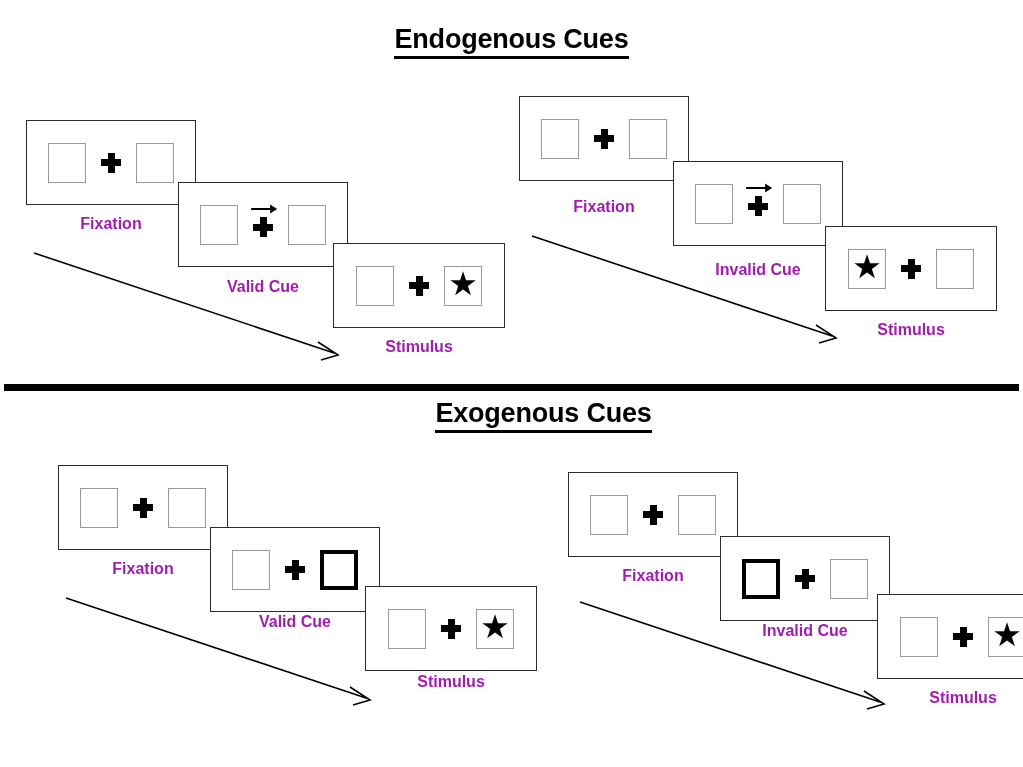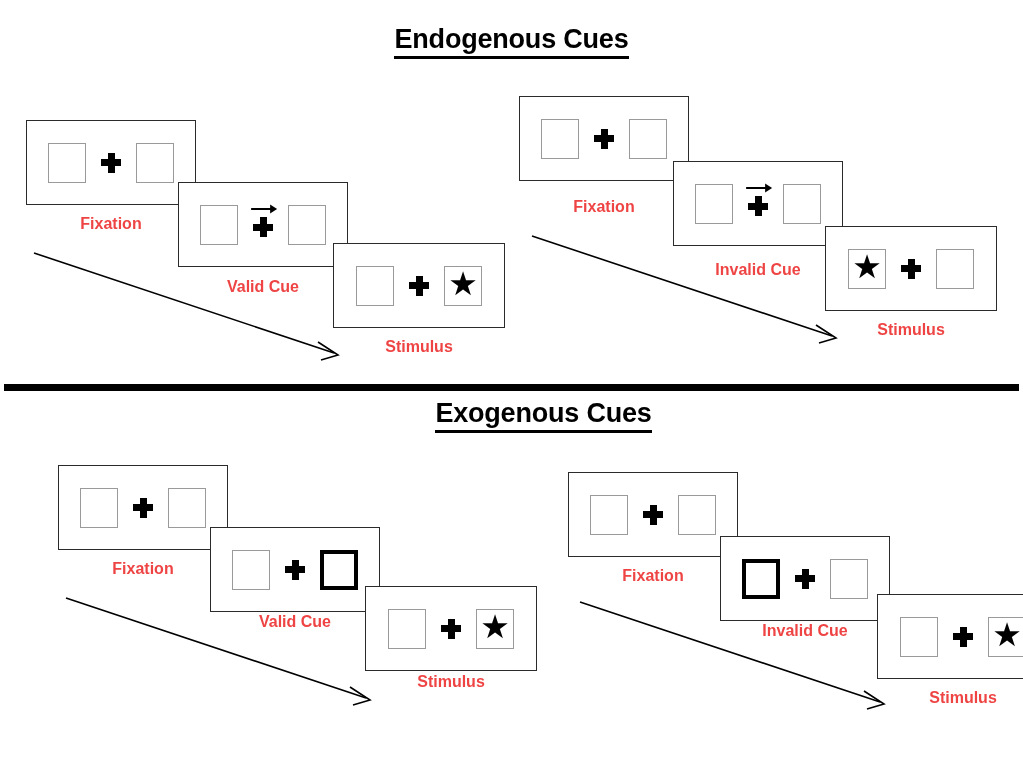--- a/index.html
+++ b/index.html
@@ -119,21 +119,21 @@
     left: 50%;
     transform: translateX(-46%);
     width: 28px;
     height: 12px;
   }
 
   .panel-label {
     position: absolute;
     font-size: 16px;
     font-weight: bold;
-    color: #ef4444;
+    color: #a21caf;
     white-space: nowrap;
     text-align: center;
   }
 
   .flow-arrow {
     position: absolute;
     pointer-events: none;
   }
 </style>
 </head>

